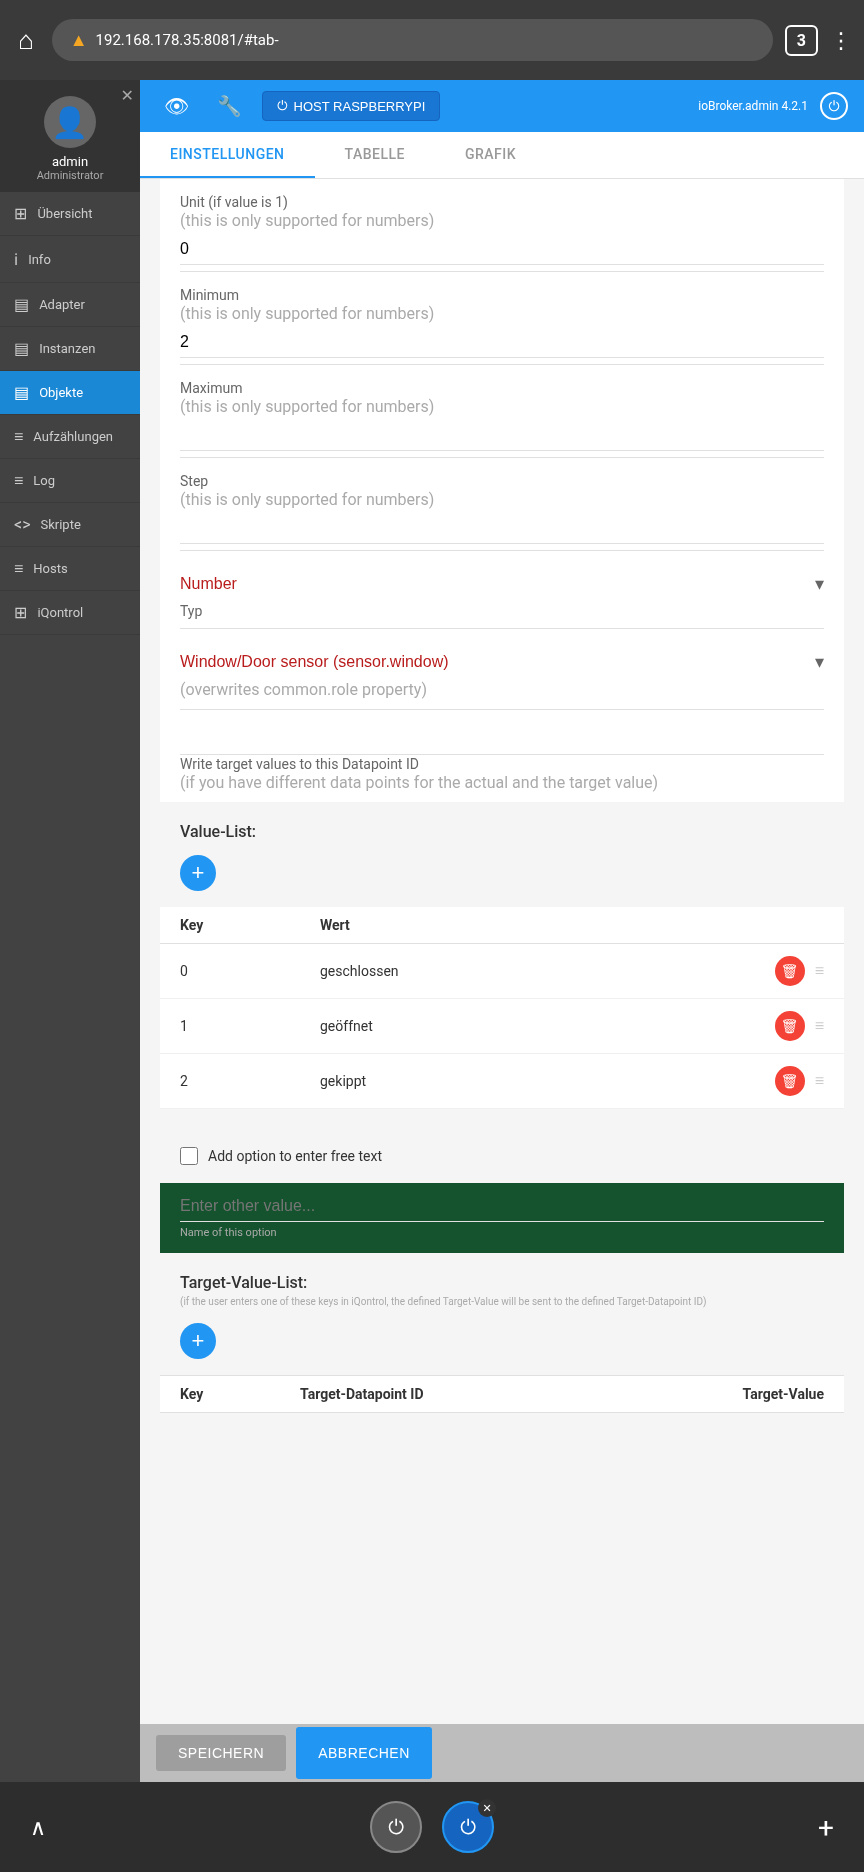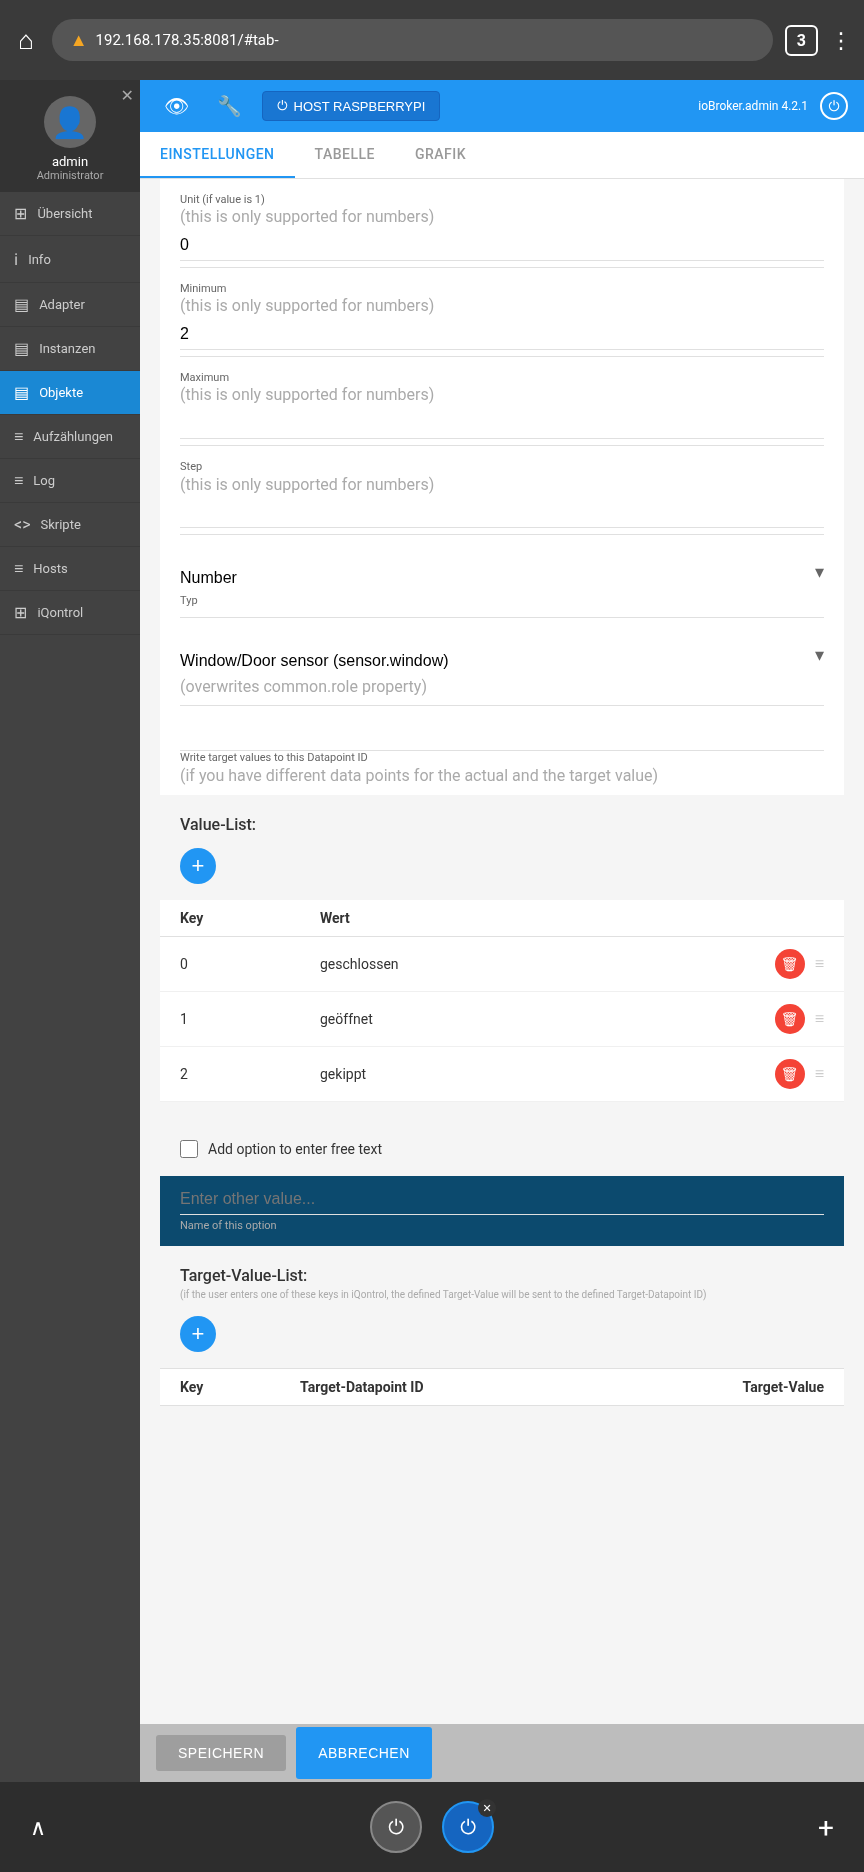--- a/index.html
+++ b/index.html
@@ -154,21 +154,21 @@
       font-size: 14px;
     }
 
     
     .tab-bar {
       background: white;
       display: flex;
       border-bottom: 1px solid #e0e0e0;
     }
     .tab-item {
-      padding: 14px 20px;
+      padding: 14px 30px;
       font-size: 14px;
       font-weight: 500;
       cursor: pointer;
       color: #999;
       letter-spacing: 0.5px;
       text-transform: uppercase;
     }
     .tab-item.active {
       color: #2196f3;
       border-bottom: 2px solid #2196f3;
@@ -194,21 +194,21 @@
     }
     .form-field:last-child { border-bottom: none; }
 
     .field-label {
       font-size: 11px;
       color: #999;
       margin-bottom: 2px;
       line-height: 1.3;
     }
     .field-label .label-main {
-      font-size: 11px;
+      font-size: 14px;
       color: #666;
       display: block;
     }
     .field-label .label-sub {
       font-size: 16px;
       color: #aaa;
       display: block;
     }
 
     .field-input {
@@ -225,25 +225,24 @@
       display: flex;
       align-items: center;
       justify-content: space-between;
       padding: 8px 0;
     }
     .dropdown-field select {
       width: 100%;
       border: none;
       background: transparent;
       font-size: 16px;
-      color: #000000;
+      color: #b91c1c;
       outline: none;
       cursor: pointer;
       appearance: none;
-      margin-top: 12px;
       -webkit-appearance: none;
     }
     .dropdown-arrow { color: #666; font-size: 18px; }
 
     
     .value-list-section {
       background: #f5f5f5;
       padding: 20px 0;
     }
 
@@ -319,21 +318,21 @@
     }
     .checkbox-section input[type=checkbox] {
       width: 18px;
       height: 18px;
       cursor: pointer;
     }
     .checkbox-label { font-size: 14px; color: #333; }
 
     
     .text-input-section {
-      background: #0c4a6e;
+      background: #14532d;
       padding: 0 20px;
     }
     .text-input-field {
       width: 100%;
       border: none;
       border-bottom: 1px solid #e0e0e0;
       padding: 14px 0 6px;
       font-size: 16px;
       color: #999;
       background: transparent;

